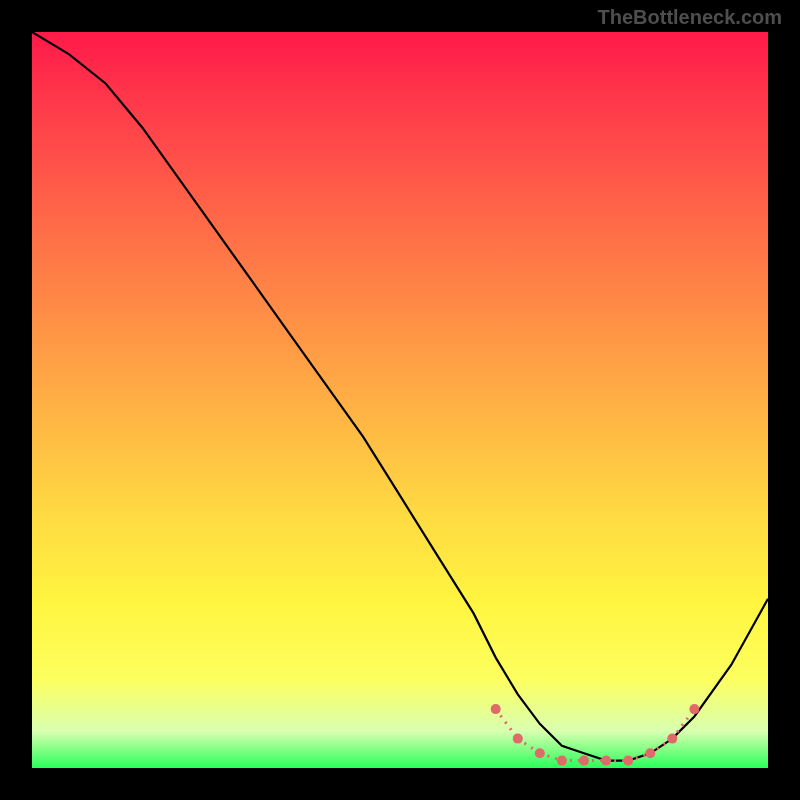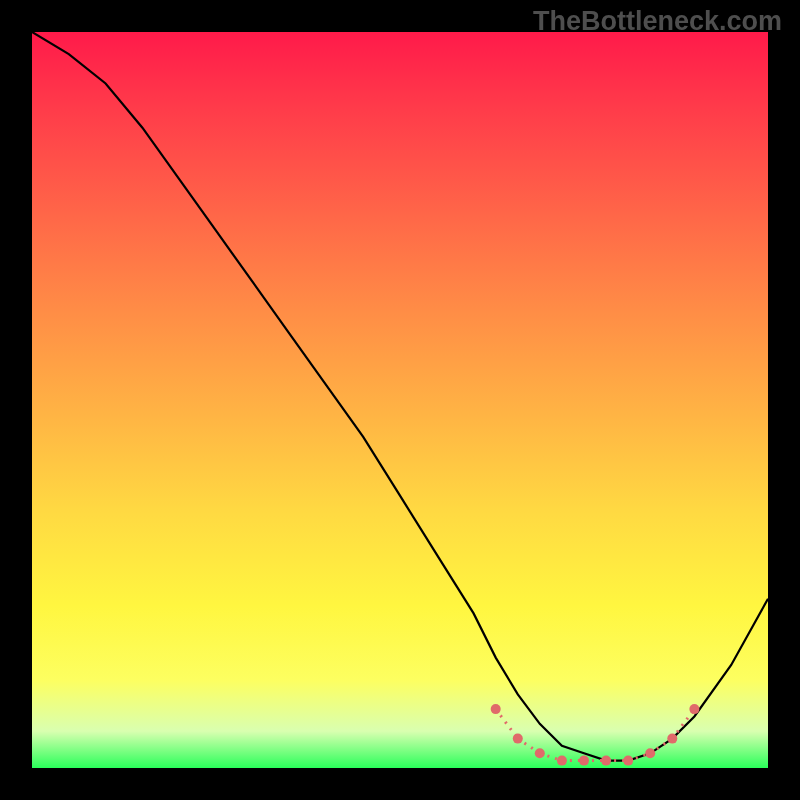--- a/index.html
+++ b/index.html
@@ -15,21 +15,21 @@
     width: 800px;
     height: 800px;
     background: #000;
     position: relative;
   }
   .watermark {
     position: absolute;
     top: 6px;
     right: 18px;
     color: #4e4e4e;
-    font-size: 27px;
+    font-size: 20px;
     font-weight: bold;
     z-index: 10;
   }
   .plot-area {
     position: absolute;
     left: 32px;
     top: 32px;
     width: 736px;
     height: 736px;
     overflow: hidden;

